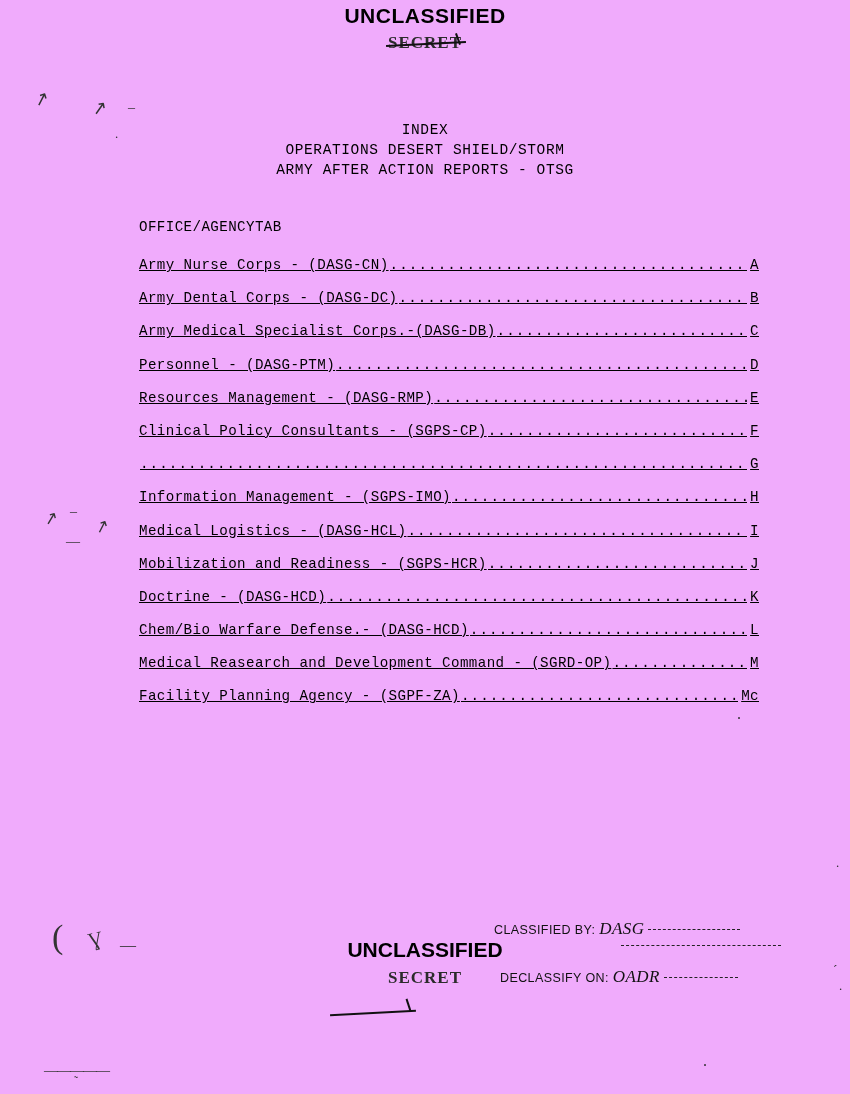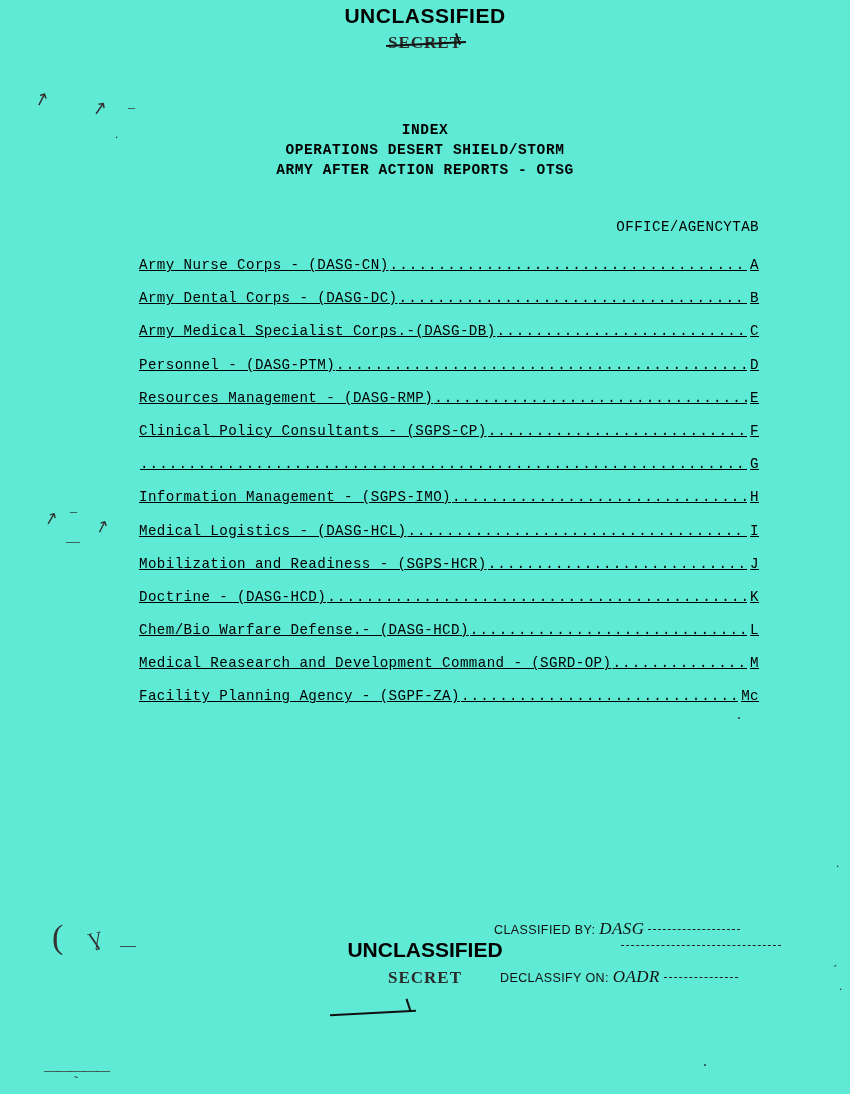--- a/index.html
+++ b/index.html
@@ -4,21 +4,21 @@
 <style>
   html, body {
     margin: 0;
     padding: 0;
     background: #ffffff;
   }
   .page {
     position: relative;
     width: 850px;
     height: 1094px;
-    background: #5eead4;
+    background: #f0abfc;
     overflow: hidden;
     font-family: "Liberation Mono", monospace;
     color: #000000;
   }
 
   
   .unclass-top {
     position: absolute;
     top: 4px;
     left: 0;
@@ -64,35 +64,34 @@
   
   .doc-header {
     position: absolute;
     top: 120px;
     left: 0;
     width: 850px;
     text-align: center;
     font-size: 14.5px;
     line-height: 20px;
     letter-spacing: 0.6px;
-    font-weight: bold;
   }
 
   
   .index-block {
     position: absolute;
     top: 219px;
     left: 139px;
     width: 620px;
     font-size: 14.2px;
     letter-spacing: 0.4px;
   }
   .col-head {
     display: flex;
-    justify-content: flex-end;
+    justify-content: flex-start;
     margin-bottom: 22px;
   }
   .idx-row {
     display: flex;
     align-items: center;
     margin-bottom: 17.2px;
     white-space: nowrap;
     text-decoration: underline;
   }
   .idx-title {

